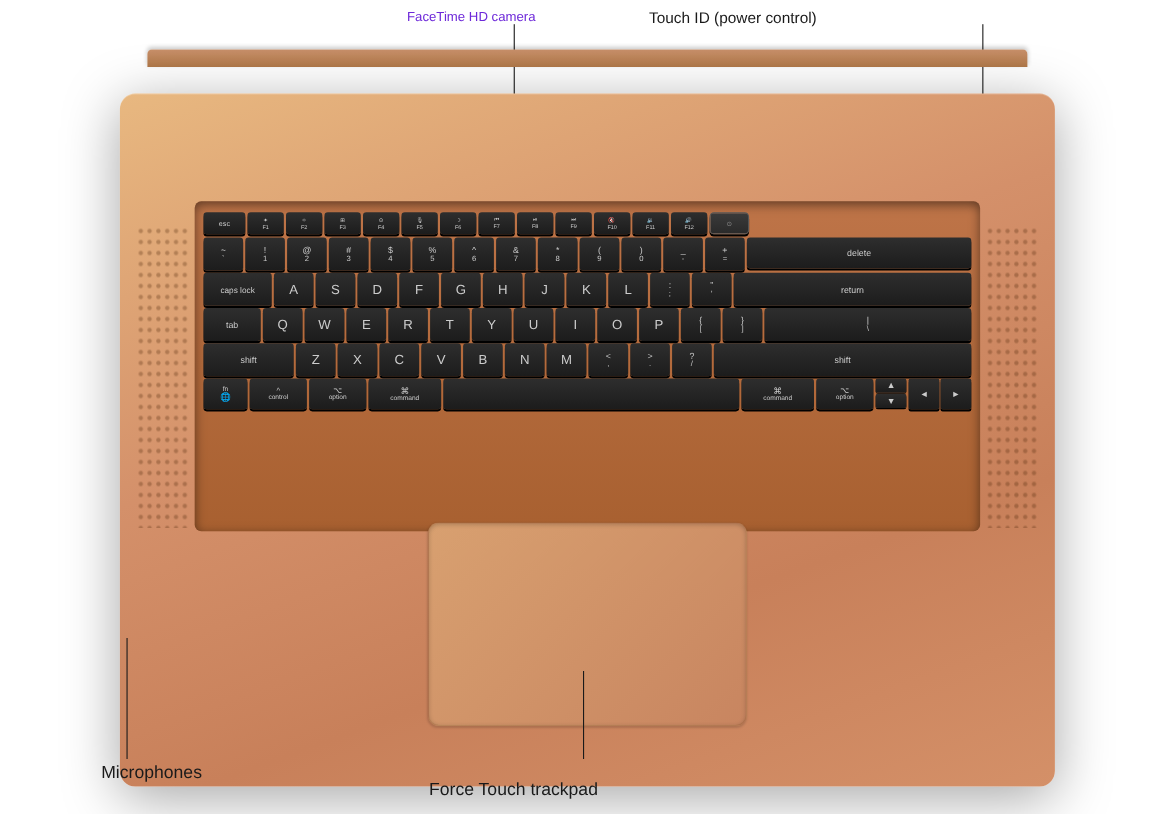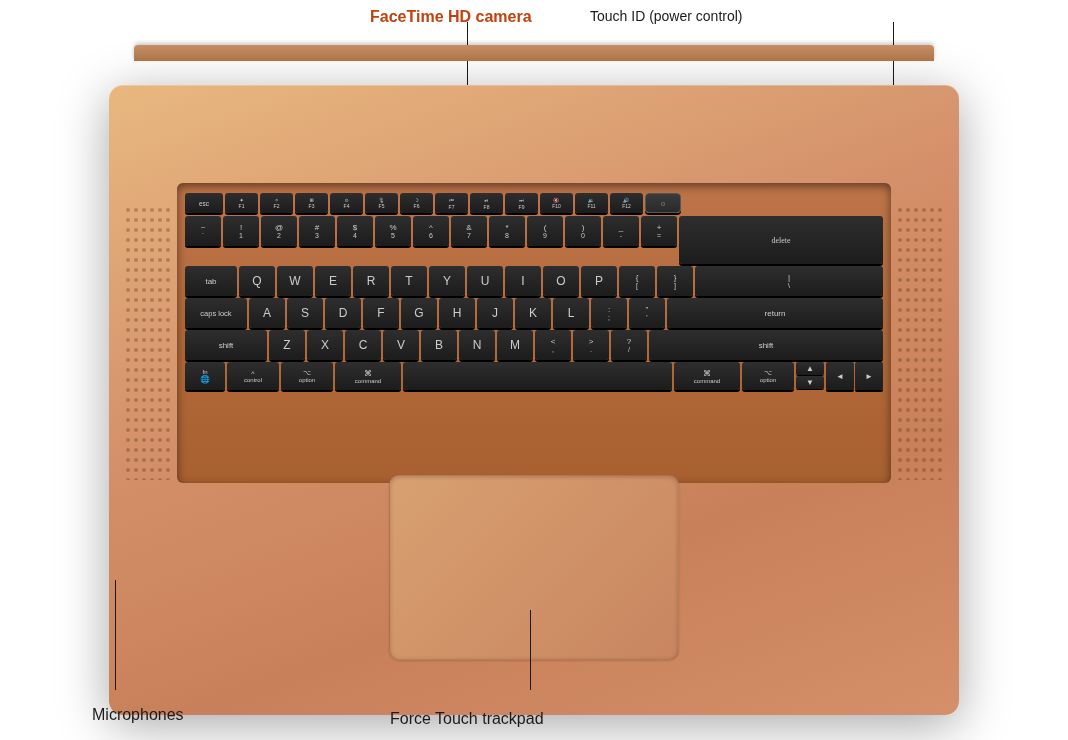--- a/index.html
+++ b/index.html
@@ -26,21 +26,21 @@
       transform: translateX(-50%);
       width: 850px;
       height: 670px;
     }
   </style>
 </head>
 <body>
 
 <div class="scene">
 
-  <div style="position:absolute; top:8px; left:370px; font-size:16px; color:#c2410c; white-space:nowrap;font-weight:bold;">FaceTime HD camera</div>
+  <div style="position:absolute; top:8px; left:370px; font-size:12px; color:#6d28d9; white-space:nowrap;">FaceTime HD camera</div>
   <div style="position:absolute; top:8px; left:590px; font-size:14px; color:#1a1a1a; white-space:nowrap;">Touch ID (power control)</div>
 
   <div style="position:absolute; top:22px; left:467px; width:1px; height:85px; background:#1a1a1a;"></div>
 
   <div style="position:absolute; top:22px; left:893px; width:1px; height:120px; background:#1a1a1a;"></div>
 
   <div class="macbook-wrapper">
 
     <div style="position:absolute; top:0; left:25px; right:25px; height:16px; background:linear-gradient(to bottom,#c8906a,#b07848); border-radius:4px 4px 0 0; box-shadow:0 -2px 4px rgba(0,0,0,0.2);"></div>
 
@@ -163,23 +163,67 @@
               <span style="font-size:7px;">0</span>
           </div>
           <div style="background:linear-gradient(to bottom,#2e2e2e,#1c1c1c); border-radius:3px; width:36px; height:30px; display:flex; flex-direction:column; align-items:center; justify-content:center; box-shadow:0 2px 0 #000; color:#ccc;">
             <span style="font-size:8px;">_</span>
               <span style="font-size:7px;">-</span>
           </div>
           <div style="background:linear-gradient(to bottom,#2e2e2e,#1c1c1c); border-radius:3px; width:36px; height:30px; display:flex; flex-direction:column; align-items:center; justify-content:center; box-shadow:0 2px 0 #000; color:#ccc;">
             <span style="font-size:8px;">+</span>
               <span style="font-size:7px;">=</span>
           </div>
-          <div style="background:linear-gradient(to bottom,#2e2e2e,#1c1c1c); border-radius:3px; flex:1; height:48px; display:flex; align-items:center; justify-content:center; box-shadow:0 2px 0 #000; color:#ccc; font-size:8px;font-family:Liberation Serif, serif;">
+          <div style="background:linear-gradient(to bottom,#2e2e2e,#1c1c1c); border-radius:3px; flex:1; height:28px; display:flex; align-items:center; justify-content:center; box-shadow:0 2px 0 #000; color:#ccc; font-size:8px;">
             <span>delete</span>
           </div>
+        </div>
+
+        <div style="display:flex; gap:2px; margin-bottom:2px;">
+          <div style="background:linear-gradient(to bottom,#2e2e2e,#1c1c1c); border-radius:3px; width:62px; height:30px; display:flex; align-items:center; justify-content:center; box-shadow:0 2px 0 #000; color:#ccc; font-size:7.5px;">
+              <span>caps lock</span>
+            </div>
+          <div style="background:linear-gradient(to bottom,#2e2e2e,#1c1c1c); border-radius:3px; width:36px; height:30px; display:flex; align-items:center; justify-content:center; box-shadow:0 2px 0 #000; color:#ccc; font-size:12px;">
+              <span>A</span>
+            </div>
+          <div style="background:linear-gradient(to bottom,#2e2e2e,#1c1c1c); border-radius:3px; width:36px; height:30px; display:flex; align-items:center; justify-content:center; box-shadow:0 2px 0 #000; color:#ccc; font-size:12px;">
+              <span>S</span>
+            </div>
+          <div style="background:linear-gradient(to bottom,#2e2e2e,#1c1c1c); border-radius:3px; width:36px; height:30px; display:flex; align-items:center; justify-content:center; box-shadow:0 2px 0 #000; color:#ccc; font-size:12px;">
+              <span>D</span>
+            </div>
+          <div style="background:linear-gradient(to bottom,#2e2e2e,#1c1c1c); border-radius:3px; width:36px; height:30px; display:flex; align-items:center; justify-content:center; box-shadow:0 2px 0 #000; color:#ccc; font-size:12px;">
+              <span>F</span>
+            </div>
+          <div style="background:linear-gradient(to bottom,#2e2e2e,#1c1c1c); border-radius:3px; width:36px; height:30px; display:flex; align-items:center; justify-content:center; box-shadow:0 2px 0 #000; color:#ccc; font-size:12px;">
+              <span>G</span>
+            </div>
+          <div style="background:linear-gradient(to bottom,#2e2e2e,#1c1c1c); border-radius:3px; width:36px; height:30px; display:flex; align-items:center; justify-content:center; box-shadow:0 2px 0 #000; color:#ccc; font-size:12px;">
+              <span>H</span>
+            </div>
+          <div style="background:linear-gradient(to bottom,#2e2e2e,#1c1c1c); border-radius:3px; width:36px; height:30px; display:flex; align-items:center; justify-content:center; box-shadow:0 2px 0 #000; color:#ccc; font-size:12px;">
+              <span>J</span>
+            </div>
+          <div style="background:linear-gradient(to bottom,#2e2e2e,#1c1c1c); border-radius:3px; width:36px; height:30px; display:flex; align-items:center; justify-content:center; box-shadow:0 2px 0 #000; color:#ccc; font-size:12px;">
+              <span>K</span>
+            </div>
+          <div style="background:linear-gradient(to bottom,#2e2e2e,#1c1c1c); border-radius:3px; width:36px; height:30px; display:flex; align-items:center; justify-content:center; box-shadow:0 2px 0 #000; color:#ccc; font-size:12px;">
+              <span>L</span>
+            </div>
+          <div style="background:linear-gradient(to bottom,#2e2e2e,#1c1c1c); border-radius:3px; width:36px; height:30px; display:flex; flex-direction:column; align-items:center; justify-content:center; box-shadow:0 2px 0 #000; color:#ccc;">
+              <span style="font-size:8px;">:</span>
+              <span style="font-size:7px;">;</span>
+            </div>
+          <div style="background:linear-gradient(to bottom,#2e2e2e,#1c1c1c); border-radius:3px; width:36px; height:30px; display:flex; flex-direction:column; align-items:center; justify-content:center; box-shadow:0 2px 0 #000; color:#ccc;">
+              <span style="font-size:8px;">"</span>
+              <span style="font-size:7px;">'</span>
+            </div>
+          <div style="background:linear-gradient(to bottom,#2e2e2e,#1c1c1c); border-radius:3px; flex:1; height:30px; display:flex; align-items:center; justify-content:center; box-shadow:0 2px 0 #000; color:#ccc; font-size:8px;">
+              <span>return</span>
+            </div>
         </div>
 
         <div style="display:flex; gap:2px; margin-bottom:2px;">
           <div style="background:linear-gradient(to bottom,#2e2e2e,#1c1c1c); border-radius:3px; width:52px; height:30px; display:flex; align-items:center; justify-content:center; box-shadow:0 2px 0 #000; color:#ccc; font-size:8px;">
               <span>tab</span>
             </div>
           <div style="background:linear-gradient(to bottom,#2e2e2e,#1c1c1c); border-radius:3px; width:36px; height:30px; display:flex; align-items:center; justify-content:center; box-shadow:0 2px 0 #000; color:#ccc; font-size:12px;">
               <span>Q</span>
             </div>
           <div style="background:linear-gradient(to bottom,#2e2e2e,#1c1c1c); border-radius:3px; width:36px; height:30px; display:flex; align-items:center; justify-content:center; box-shadow:0 2px 0 #000; color:#ccc; font-size:12px;">
@@ -213,64 +257,20 @@
               <span style="font-size:8px;">{</span>
               <span style="font-size:7px;">[</span>
             </div>
           <div style="background:linear-gradient(to bottom,#2e2e2e,#1c1c1c); border-radius:3px; width:36px; height:30px; display:flex; flex-direction:column; align-items:center; justify-content:center; box-shadow:0 2px 0 #000; color:#ccc;">
               <span style="font-size:8px;">}</span>
               <span style="font-size:7px;">]</span>
             </div>
           <div style="background:linear-gradient(to bottom,#2e2e2e,#1c1c1c); border-radius:3px; flex:1; height:30px; display:flex; flex-direction:column; align-items:center; justify-content:center; box-shadow:0 2px 0 #000; color:#ccc;">
               <span style="font-size:8px;">|</span>
               <span style="font-size:7px;">\</span>
-            </div>
-        </div>
-
-        <div style="display:flex; gap:2px; margin-bottom:2px;">
-          <div style="background:linear-gradient(to bottom,#2e2e2e,#1c1c1c); border-radius:3px; width:62px; height:30px; display:flex; align-items:center; justify-content:center; box-shadow:0 2px 0 #000; color:#ccc; font-size:7.5px;">
-              <span>caps lock</span>
-            </div>
-          <div style="background:linear-gradient(to bottom,#2e2e2e,#1c1c1c); border-radius:3px; width:36px; height:30px; display:flex; align-items:center; justify-content:center; box-shadow:0 2px 0 #000; color:#ccc; font-size:12px;">
-              <span>A</span>
-            </div>
-          <div style="background:linear-gradient(to bottom,#2e2e2e,#1c1c1c); border-radius:3px; width:36px; height:30px; display:flex; align-items:center; justify-content:center; box-shadow:0 2px 0 #000; color:#ccc; font-size:12px;">
-              <span>S</span>
-            </div>
-          <div style="background:linear-gradient(to bottom,#2e2e2e,#1c1c1c); border-radius:3px; width:36px; height:30px; display:flex; align-items:center; justify-content:center; box-shadow:0 2px 0 #000; color:#ccc; font-size:12px;">
-              <span>D</span>
-            </div>
-          <div style="background:linear-gradient(to bottom,#2e2e2e,#1c1c1c); border-radius:3px; width:36px; height:30px; display:flex; align-items:center; justify-content:center; box-shadow:0 2px 0 #000; color:#ccc; font-size:12px;">
-              <span>F</span>
-            </div>
-          <div style="background:linear-gradient(to bottom,#2e2e2e,#1c1c1c); border-radius:3px; width:36px; height:30px; display:flex; align-items:center; justify-content:center; box-shadow:0 2px 0 #000; color:#ccc; font-size:12px;">
-              <span>G</span>
-            </div>
-          <div style="background:linear-gradient(to bottom,#2e2e2e,#1c1c1c); border-radius:3px; width:36px; height:30px; display:flex; align-items:center; justify-content:center; box-shadow:0 2px 0 #000; color:#ccc; font-size:12px;">
-              <span>H</span>
-            </div>
-          <div style="background:linear-gradient(to bottom,#2e2e2e,#1c1c1c); border-radius:3px; width:36px; height:30px; display:flex; align-items:center; justify-content:center; box-shadow:0 2px 0 #000; color:#ccc; font-size:12px;">
-              <span>J</span>
-            </div>
-          <div style="background:linear-gradient(to bottom,#2e2e2e,#1c1c1c); border-radius:3px; width:36px; height:30px; display:flex; align-items:center; justify-content:center; box-shadow:0 2px 0 #000; color:#ccc; font-size:12px;">
-              <span>K</span>
-            </div>
-          <div style="background:linear-gradient(to bottom,#2e2e2e,#1c1c1c); border-radius:3px; width:36px; height:30px; display:flex; align-items:center; justify-content:center; box-shadow:0 2px 0 #000; color:#ccc; font-size:12px;">
-              <span>L</span>
-            </div>
-          <div style="background:linear-gradient(to bottom,#2e2e2e,#1c1c1c); border-radius:3px; width:36px; height:30px; display:flex; flex-direction:column; align-items:center; justify-content:center; box-shadow:0 2px 0 #000; color:#ccc;">
-              <span style="font-size:8px;">:</span>
-              <span style="font-size:7px;">;</span>
-            </div>
-          <div style="background:linear-gradient(to bottom,#2e2e2e,#1c1c1c); border-radius:3px; width:36px; height:30px; display:flex; flex-direction:column; align-items:center; justify-content:center; box-shadow:0 2px 0 #000; color:#ccc;">
-              <span style="font-size:8px;">"</span>
-              <span style="font-size:7px;">'</span>
-            </div>
-          <div style="background:linear-gradient(to bottom,#2e2e2e,#1c1c1c); border-radius:3px; flex:1; height:30px; display:flex; align-items:center; justify-content:center; box-shadow:0 2px 0 #000; color:#ccc; font-size:8px;">
-              <span>return</span>
             </div>
         </div>
 
         <div style="display:flex; gap:2px; margin-bottom:2px;">
           <div style="background:linear-gradient(to bottom,#2e2e2e,#1c1c1c); border-radius:3px; width:82px; height:30px; display:flex; align-items:center; justify-content:center; box-shadow:0 2px 0 #000; color:#ccc; font-size:8px;">
               <span>shift</span>
             </div>
           <div style="background:linear-gradient(to bottom,#2e2e2e,#1c1c1c); border-radius:3px; width:36px; height:30px; display:flex; align-items:center; justify-content:center; box-shadow:0 2px 0 #000; color:#ccc; font-size:12px;">
               <span>Z</span>
             </div>
@@ -380,21 +380,21 @@
       <div style="position:absolute; top:120px; right:16px; width:46px; height:275px; opacity:0.6;">
         <svg width="46" height="275" viewBox="0 0 46 275">
           <rect width="46" height="275" fill="url(#dots)"></rect>
         </svg>
       </div>
 
     </div>
 
   </div>
 
-  <div style="position:absolute; bottom:16px; left:92px; font-size:16px; font-weight:400; color:#1a1a1a;">Microphones</div>
+  <div style="position:absolute; bottom:28px; left:92px; font-size:16px; font-weight:400; color:#1a1a1a;">Microphones</div>
 
   <div style="position:absolute; bottom:50px; left:115px; width:1px; height:110px; background:#1a1a1a;"></div>
 
   <div style="position:absolute; bottom:12px; left:390px; font-size:16px; font-weight:400; color:#1a1a1a;">Force Touch trackpad</div>
 
   <div style="position:absolute; bottom:50px; left:530px; width:1px; height:80px; background:#1a1a1a;"></div>
 
 </div>
 
 </body></html>

